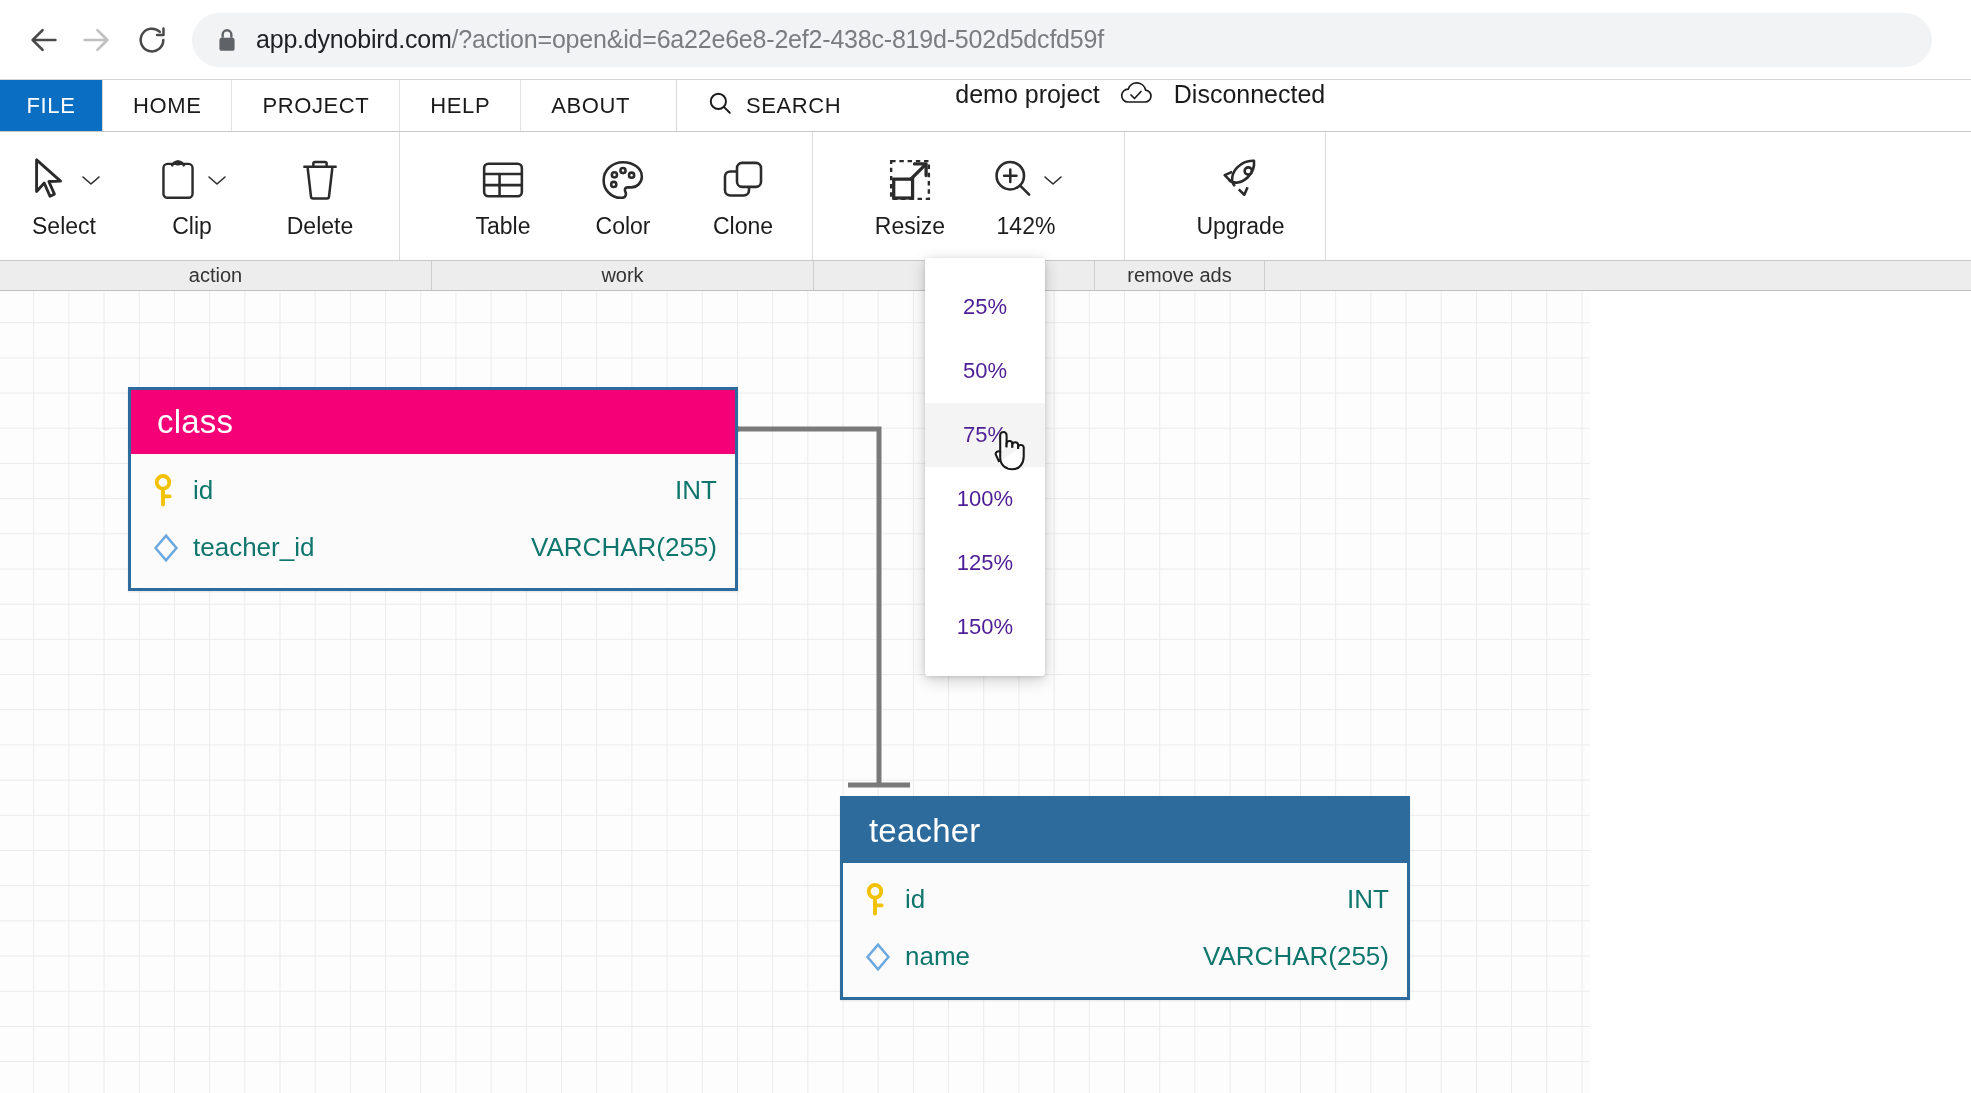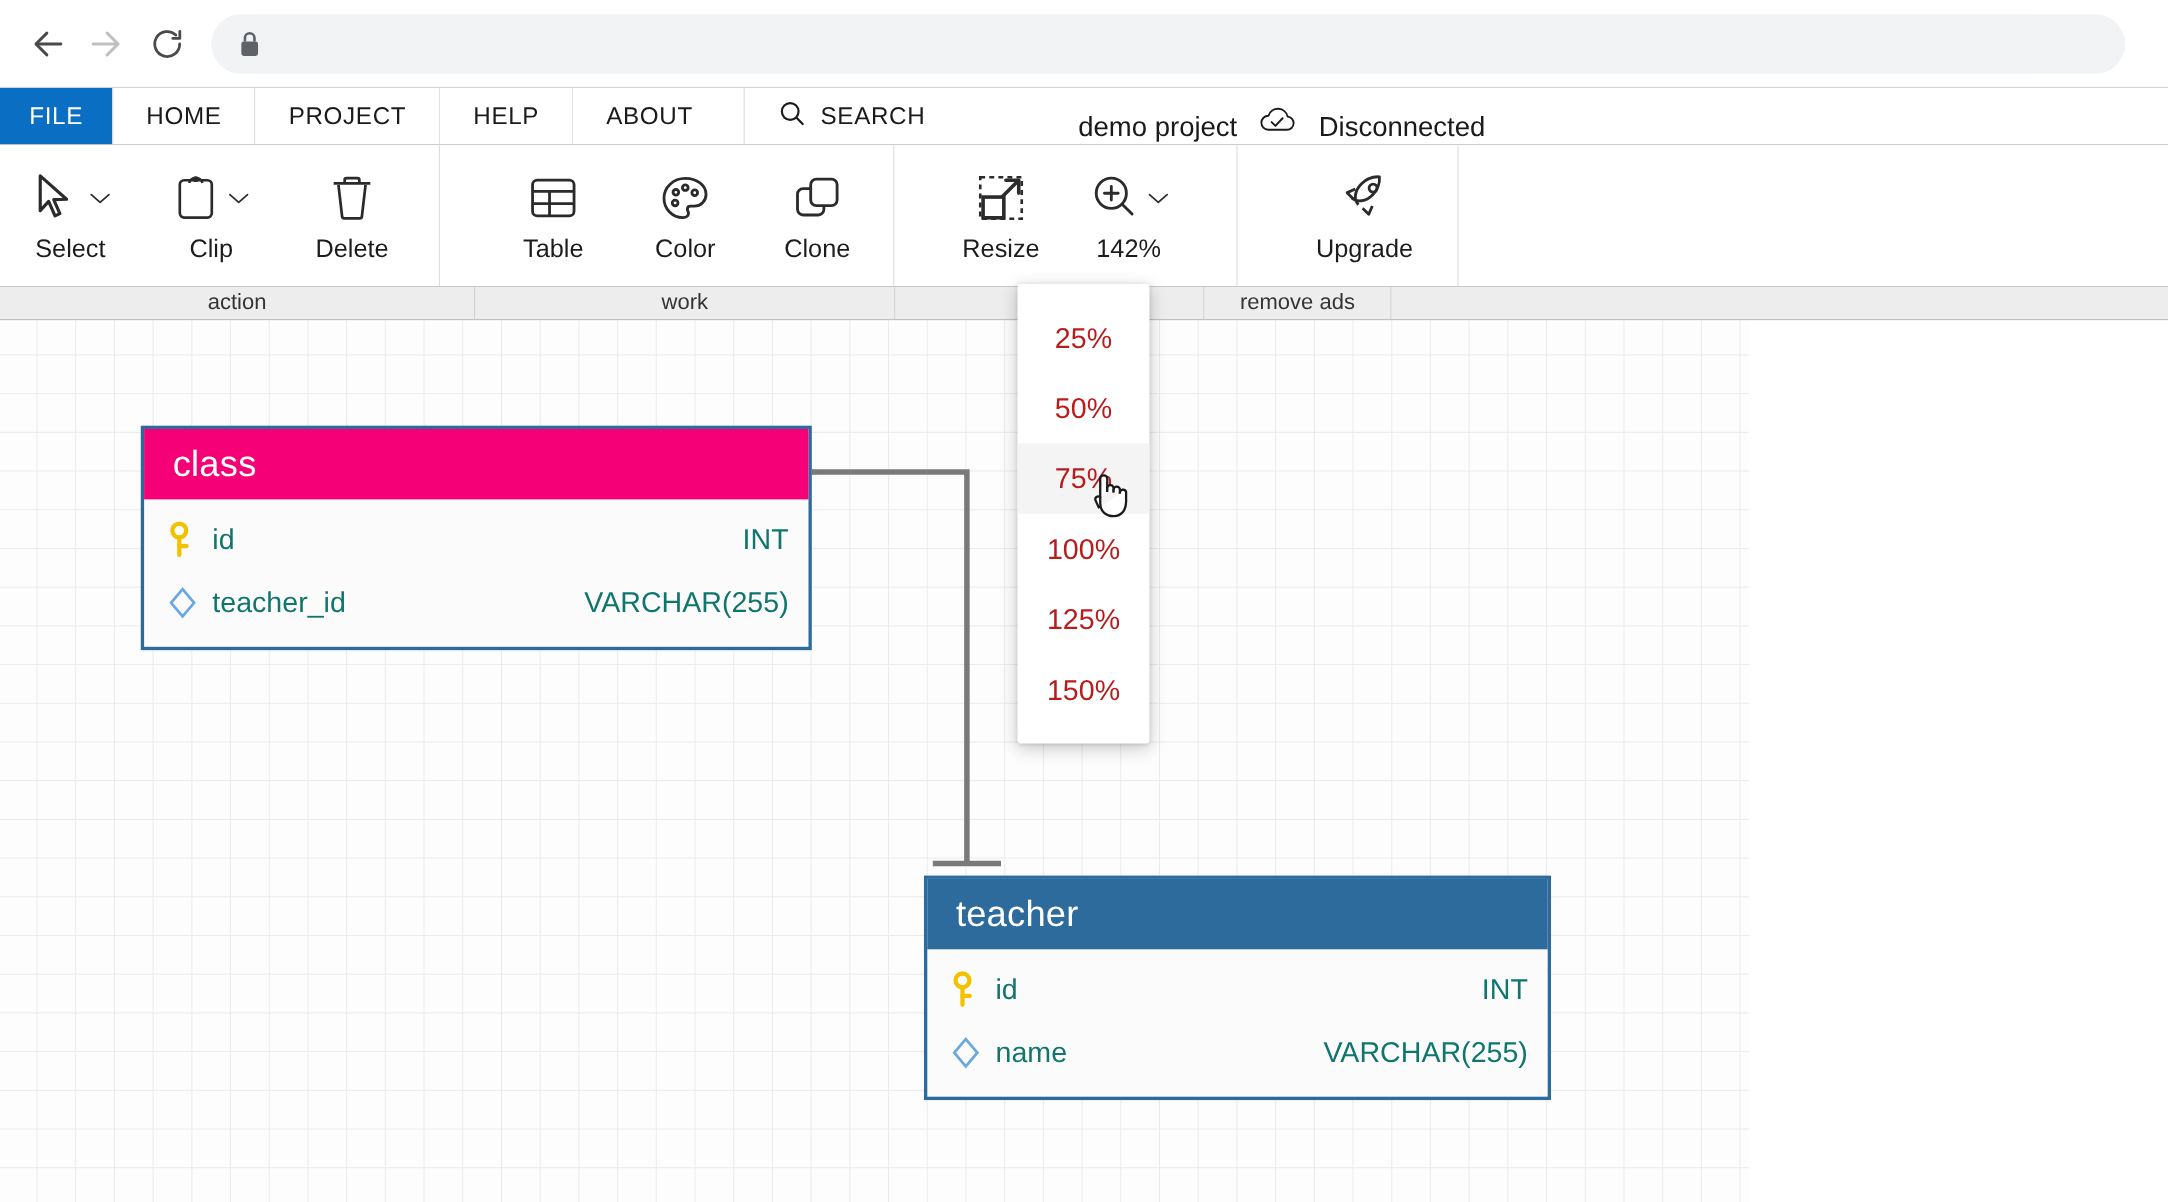--- a/index.html
+++ b/index.html
@@ -76,22 +76,22 @@
   .menu-search {
     display: flex; align-items: center; gap: 13px;
     padding: 0 26px 0 30px;
     border-left: 1px solid #d9d9d9;
     font-size: 22px;
     color: #1a1a1a;
     letter-spacing: 0.6px;
     margin-left: 16px;
   }
   .status-area {
-    display: flex; align-items: flex-end; gap: 17px;
-    margin-left: 113px;
+    display: flex; align-items: flex-start; gap: 17px;
+    margin-left: 88px;
     font-size: 25px;
     color: #1a1a1a;
   }
 
   
   .ribbon {
     background: #ffffff;
     border-bottom: 1px solid #c8c8c8;
     display: flex;
     align-items: stretch;
@@ -196,22 +196,22 @@
     box-shadow: 0 4px 16px rgba(0,0,0,0.20), 0 1px 4px rgba(0,0,0,0.12);
     border-radius: 3px;
     padding: 17px 0 17px 0;
     z-index: 50;
   }
   .zoom-item {
     height: 64px;
     display: flex;
     align-items: center;
     justify-content: center;
-    font-size: 26px;
-    color: #b91c1c;
+    font-size: 22px;
+    color: #4c1d95;
   }
   .zoom-item.hovered { background: #f4f4f4; }
 
   .cursor-hand {
     position: absolute;
     left: 988px; top: 426px;
     z-index: 60;
     pointer-events: none;
   }
 </style>
@@ -244,20 +244,21 @@
     </span>
   </div>
 
   <div class="url-pill">
     <span class="lock-icon">
       <svg width="22" height="26" viewBox="0 0 20 24" fill="#5f6368">
         <rect x="3" y="10" width="14" height="12" rx="2"></rect>
         <path d="M6 10V7a4 4 0 0 1 8 0v3" fill="none" stroke="#5f6368" stroke-width="2.2"></path>
       </svg>
     </span>
+    <span class="url-text"><span>app.dynobird.com</span><span class="url-path">/?action=open&amp;id=6a22e6e8-2ef2-438c-819d-502d5dcfd59f</span></span>
   </div>
 </div>
 
 <div class="menubar">
   <div class="menu-file">FILE</div>
   <div class="menu-item first">HOME</div>
   <div class="menu-item">PROJECT</div>
   <div class="menu-item">HELP</div>
   <div class="menu-item">ABOUT</div>
   <div class="menu-search">

